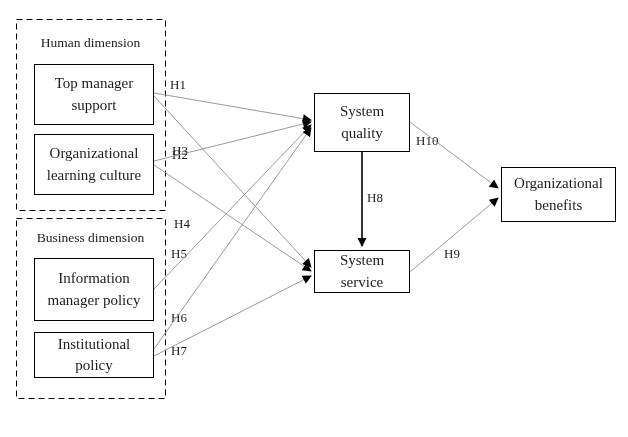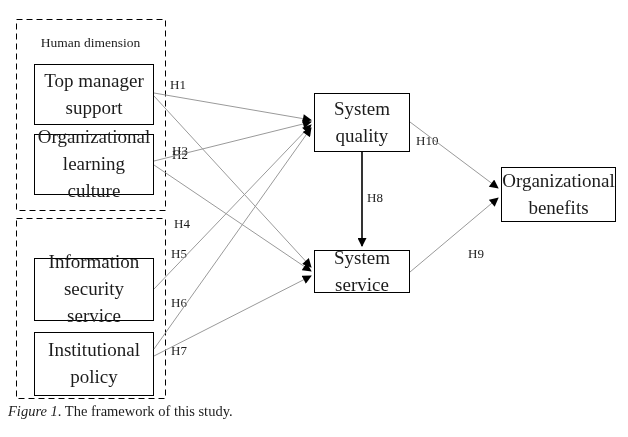--- a/index.html
+++ b/index.html
@@ -14,21 +14,21 @@
     text-decoration: underline;
   }
   .node {
     position: absolute;
     border: 1px solid #000000;
     background: #ffffff;
     display: flex;
     align-items: center;
     justify-content: center;
     text-align: center;
-    font-size: 19px;
+    font-size: 15px;
     line-height: 1.42;
     white-space: pre-line;
     box-sizing: border-box;
   }
   .group-label {
     position: absolute;
     text-align: center;
     font-size: 13.5px;
     white-space: nowrap;
   }
@@ -48,58 +48,59 @@
     top: 403px;
     font-size: 14.5px;
     color: #1c1c1c;
   }
   .caption i { font-style: italic; }
 
   
   #n-top-manager       { left: 34px;  top: 64px;  width: 120px; height: 61px; }
   #n-org-learning      { left: 34px;  top: 134px; width: 120px; height: 61px; }
   #n-info-security     { left: 34px;  top: 258px; width: 120px; height: 63px; }
-  #n-institutional     { left: 34px;  top: 332px; width: 120px; height: 64px; }
+  #n-institutional     { left: 34px;  top: 332px; width: 120px; height: 46px; }
   #n-system-quality    { left: 314px; top: 93px;  width: 96px;  height: 59px; }
   #n-system-service    { left: 314px; top: 250px; width: 96px;  height: 43px; }
   #n-org-benefits      { left: 501px; top: 167px; width: 115px; height: 55px; }
 
   #g-human-label       { left: 16px; top: 35px;  width: 149px; }
   #g-business-label    { left: 16px; top: 230px; width: 149px; }
 
   
   #h1  { left: 170px; top: 77px; text-align: right;  }
   #h2  { left: 172px; top: 123px; margin-top: 24px; }
   #h3  { left: 172px; top: 143px; }
   #h4  { left: 174px; top: 183px; margin-top: 33px; }
   #h5  { left: 171px; top: 246px; }
-  #h6  { left: 171px; top: 295px; }
+  #h6  { left: 171px; top: 310px; }
   #h7  { left: 171px; top: 343px; text-align: center; }
   #h8  { left: 367px; top: 190px; text-align: right; }
-  #h9  { left: 468px; top: 246px; }
+  #h9  { left: 444px; top: 246px; }
   #h10 { left: 416px; top: 133px; }
 </style>
 </head>
 <body>
 
 <div class="canvas">
 
   <div class="group-label" id="g-human-label">Human dimension</div>
+  <div class="group-label" id="g-business-label">Business dimension</div>
 
   <div class="node" id="n-top-manager">
     <span>Top manager
 support</span>
   </div>
   <div class="node" id="n-org-learning">
     <span>Organizational
 learning culture</span>
   </div>
   <div class="node" id="n-info-security">
     <span>Information
-security service</span>
+manager policy</span>
   </div>
   <div class="node" id="n-institutional">
     <span>Institutional
 policy</span>
   </div>
   <div class="node" id="n-system-quality">
     <span>System
 quality</span>
   </div>
   <div class="node" id="n-system-service">
@@ -140,15 +141,14 @@
     <line x1="154" y1="96" x2="311" y2="267" stroke="#9a9a9a" stroke-width="1" marker-end="url(#arrow)"></line>
     <line x1="154" y1="165" x2="311" y2="271" stroke="#9a9a9a" stroke-width="1" marker-end="url(#arrow)"></line>
     <line x1="154" y1="356" x2="311" y2="276" stroke="#9a9a9a" stroke-width="1" marker-end="url(#arrow)"></line>
 
     <line x1="362" y1="152" x2="362" y2="246" stroke="#000000" stroke-width="1.6" marker-end="url(#arrow)"></line>
 
     <line x1="410" y1="122" x2="498" y2="188" stroke="#9a9a9a" stroke-width="1" marker-end="url(#arrow)"></line>
     <line x1="410" y1="272" x2="498" y2="198" stroke="#9a9a9a" stroke-width="1" marker-end="url(#arrow)"></line>
   </svg>
 
-  <div class="caption"><i>Figure 1</i><span>. The framework of this study.</span></div>
 
 </div>
 
 </body></html>

